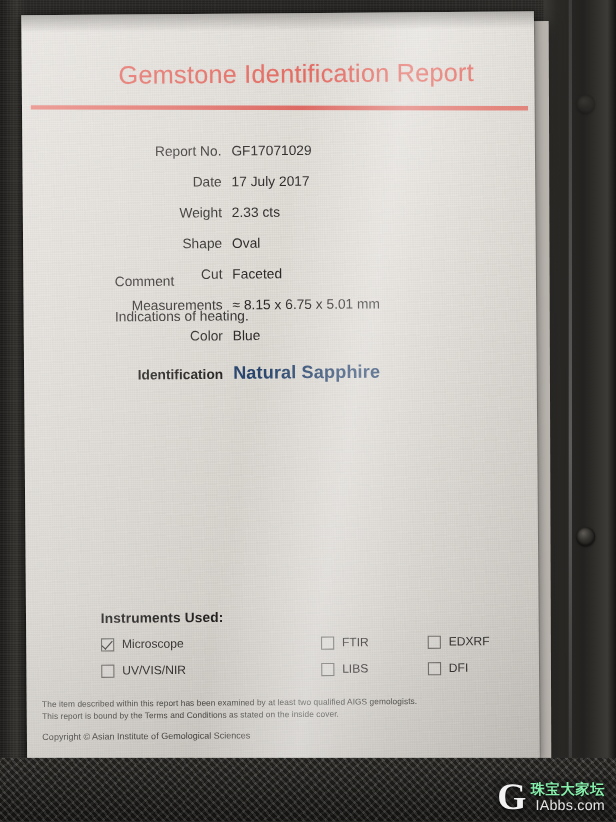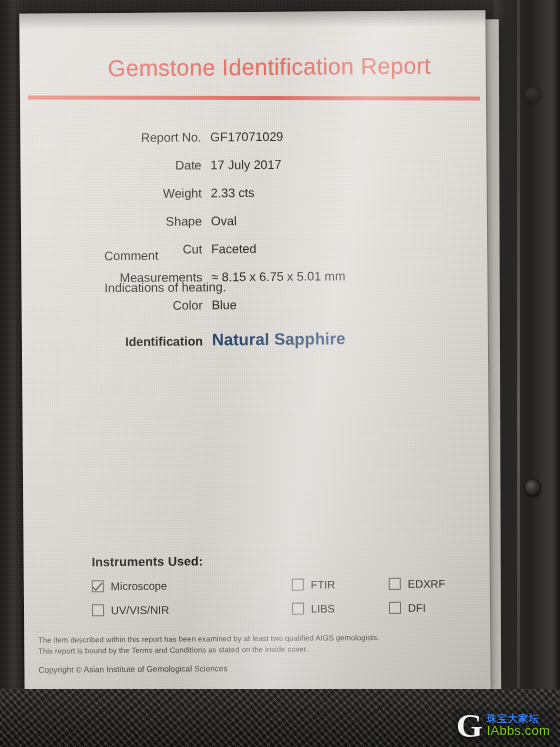--- a/index.html
+++ b/index.html
@@ -294,33 +294,34 @@
   .wm-g {
     font-family: "Liberation Serif", serif;
     font-size: 34px;
     font-weight: bold;
     line-height: .82;
     color: #f2f2f2;
     text-shadow: 0 1px 2px rgba(0,0,0,.8);
   }
   .wm-text { display: flex; flex-direction: column; }
   .wm-cn {
-    font-size: 10px;
+    font-size: 13px;
     font-weight: bold;
-    color: #3b82f6;
+    color: #86efac;
     line-height: 1.1;
     letter-spacing: .5px;
     text-shadow: 0 1px 2px rgba(0,0,0,.85);
   }
   .wm-en {
     font-size: 13px;
-    color: #84cc16;
+    color: #e5e5e5;
     line-height: 1.15;
     letter-spacing: .2px;
     text-shadow: 0 1px 2px rgba(0,0,0,.85);
+    text-align: right;
   }
 </style>
 </head>
 <body>
 
 <div id="stage">
 
   <div class="backdrop">
     <div class="backdrop-grain"></div>
   </div>

